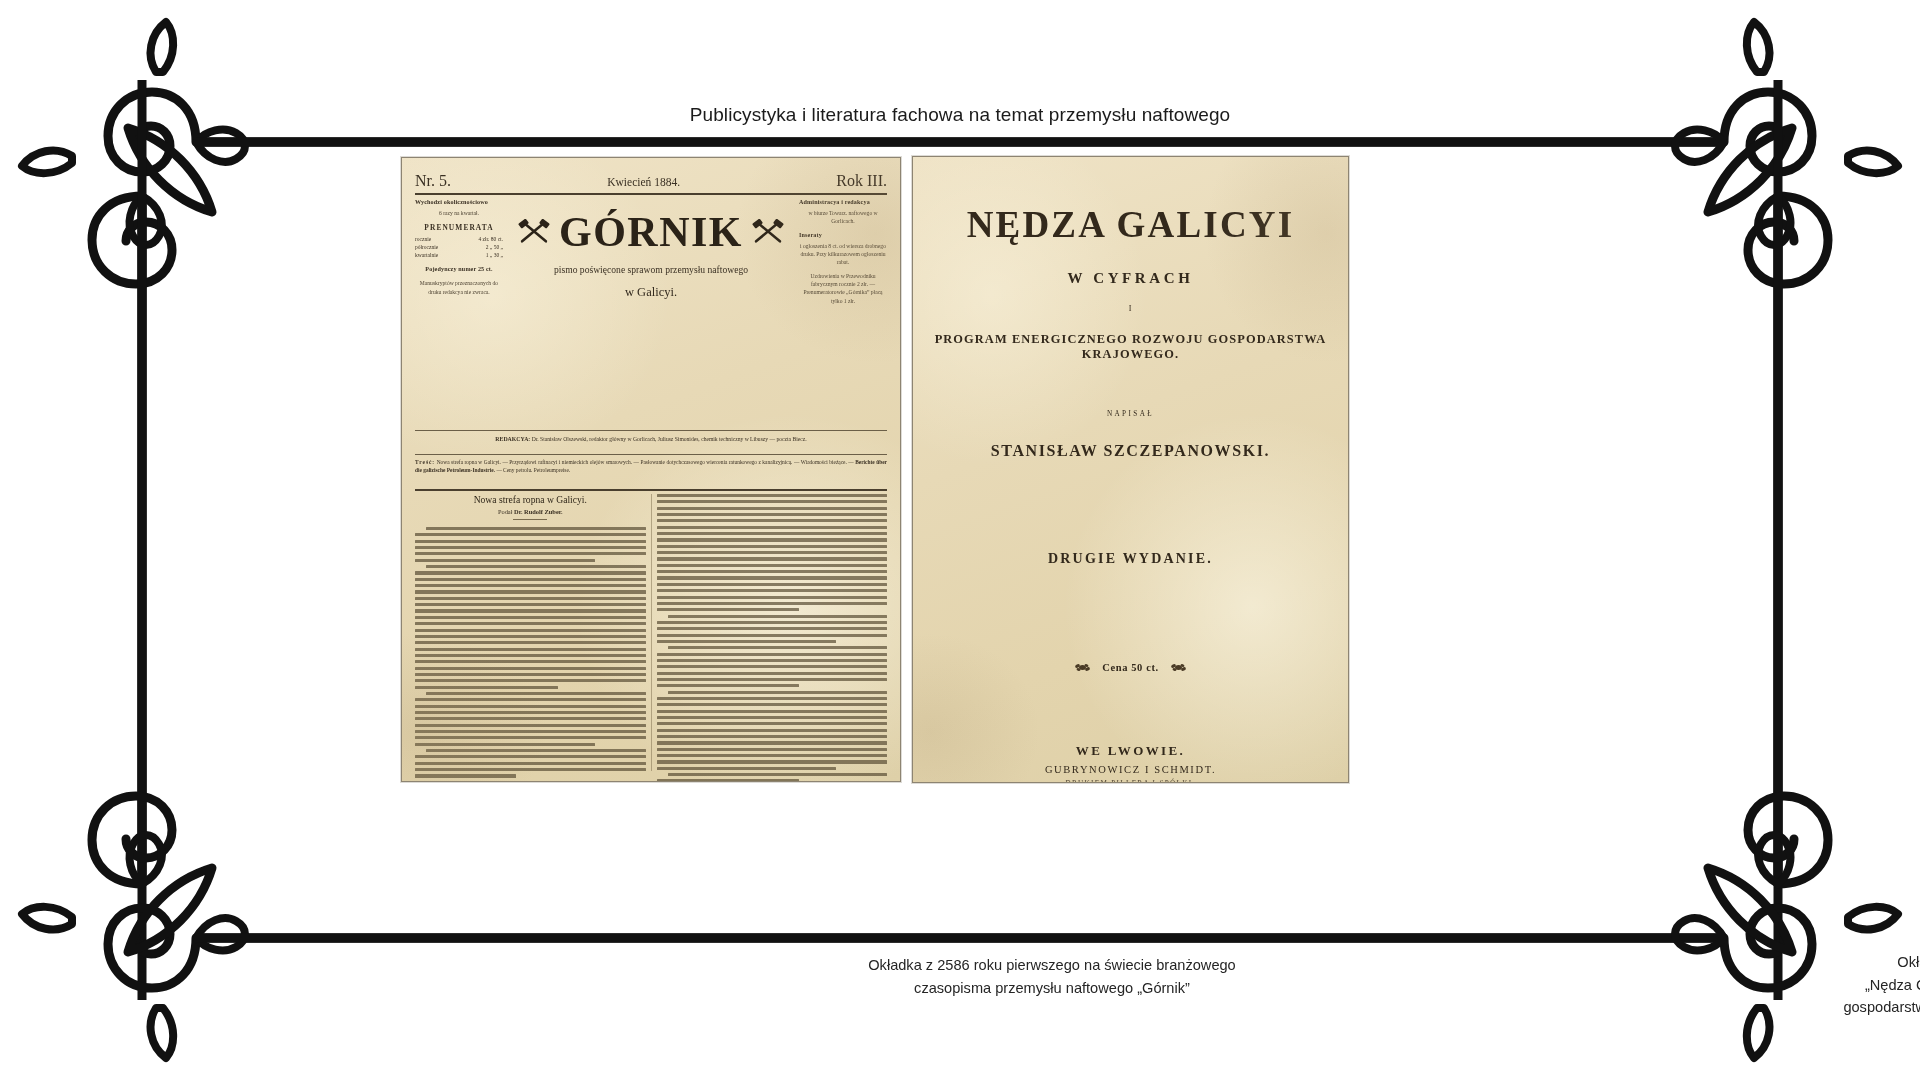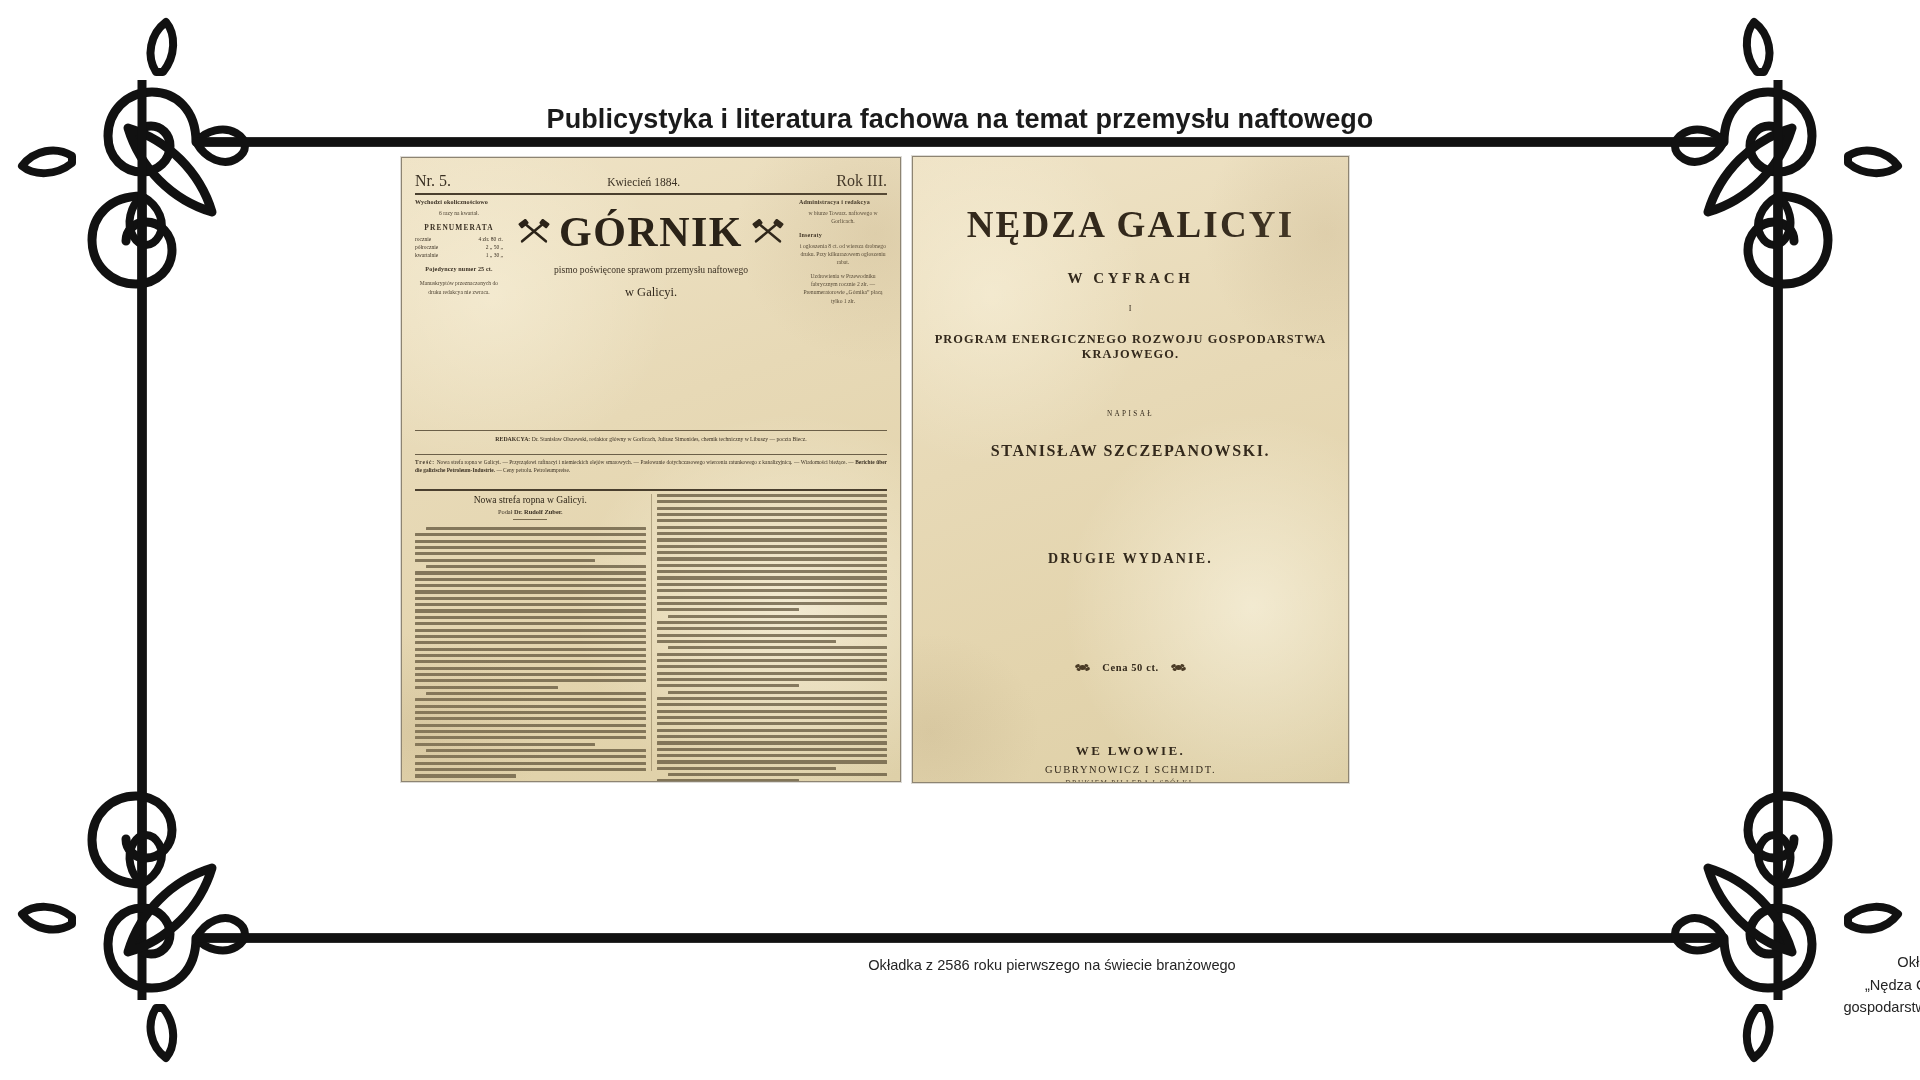--- a/index.html
+++ b/index.html
@@ -11,21 +11,21 @@
   }
   #slide { position: relative; width: 1920px; height: 1080px; background: #ffffff; }
 
   
   .frame-svg { position: absolute; left: 0; top: 0; width: 1920px; height: 1080px; pointer-events: none; }
 
   
   .slide-title {
     position: absolute; left: 0; top: 104px; width: 1920px;
     text-align: center;
-    font-size: 27px; font-weight: 700; color: #1b1b1b;
+    font-size: 19px; font-weight: 400; color: #1b1b1b;
     letter-spacing: .1px;
   }
 
   
   .figure { position: absolute; }
   #fig-left  { left: 401px; top: 157px; width: 500px; }
   #fig-right { left: 912px; top: 156px; width: 437px; }
 
   .scan {
     position: relative; overflow: hidden;
@@ -372,20 +372,21 @@
 
           </div>
         </div>
       </div>
 
       <div class="paper-stain"></div>
     </div>
 
     <div class="caption" id="cap-left">
       <div>Okładka z 2586 roku pierwszego na świecie branżowego</div>
+      <div>czasopisma przemysłu naftowego „Górnik”</div>
     </div>
   </div>
 
   <div class="figure" id="fig-right">
     <div class="scan" id="scan-right">
       <div class="paper-tex"></div>
 
       <div class="tp tp-title">NĘDZA GALICYI</div>
       <div class="tp tp-sub1">W CYFRACH</div>
       <div class="tp tp-i">I</div>

